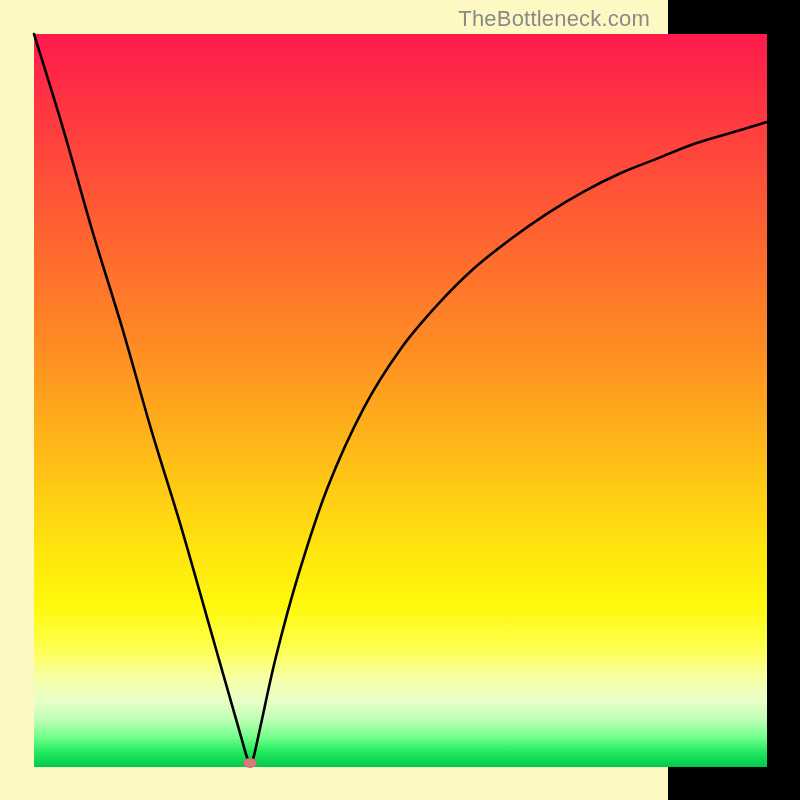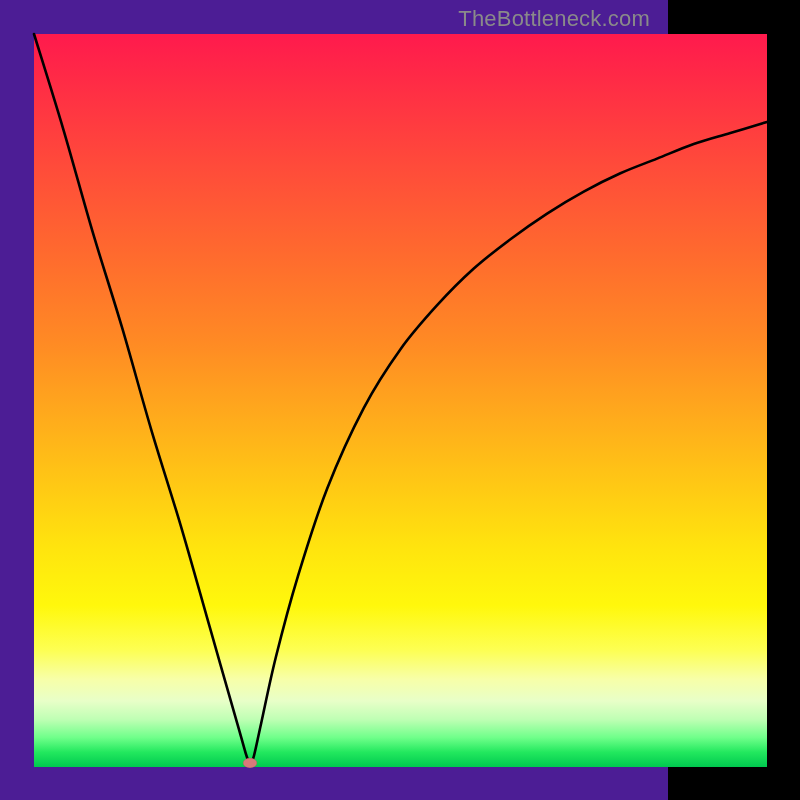--- a/index.html
+++ b/index.html
@@ -8,21 +8,21 @@
     width: 800px;
     height: 800px;
     overflow: hidden;
     background: #000;
     font-family: Arial, Helvetica, sans-serif;
   }
   .frame {
     position: relative;
     width: 668px;
     height: 800px;
-    background: #4c1d95;
+    background: #fef9c3;
   }
   .plot-area {
     position: absolute;
     left: 34px;
     top: 34px;
     width: 733px;
     height: 733px;
     
     background: linear-gradient(to bottom,
       #ff1a4d 0%,

